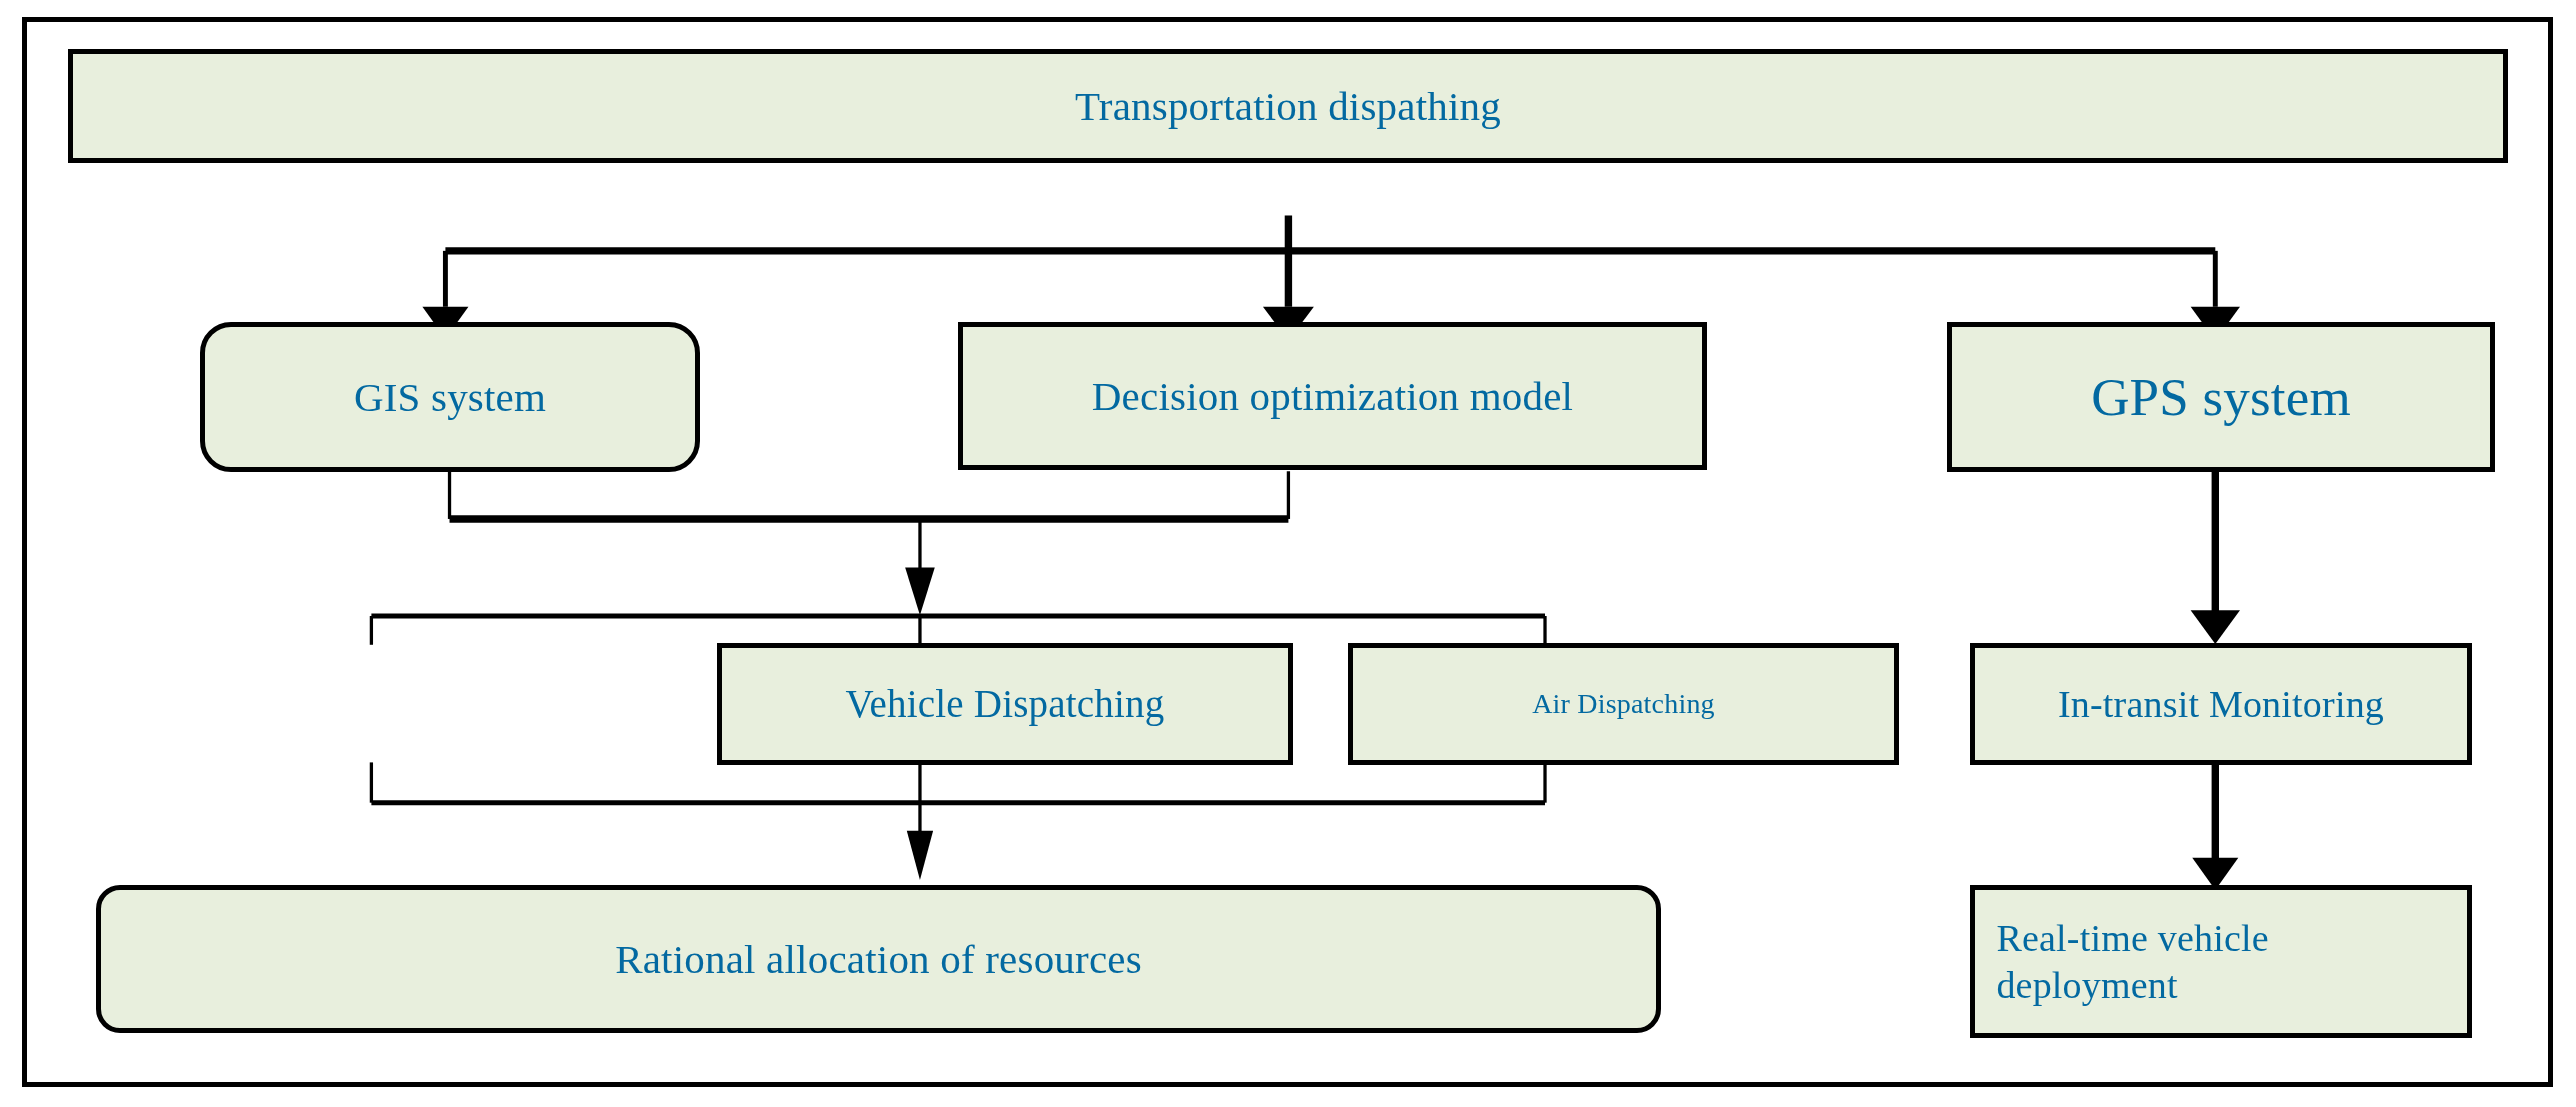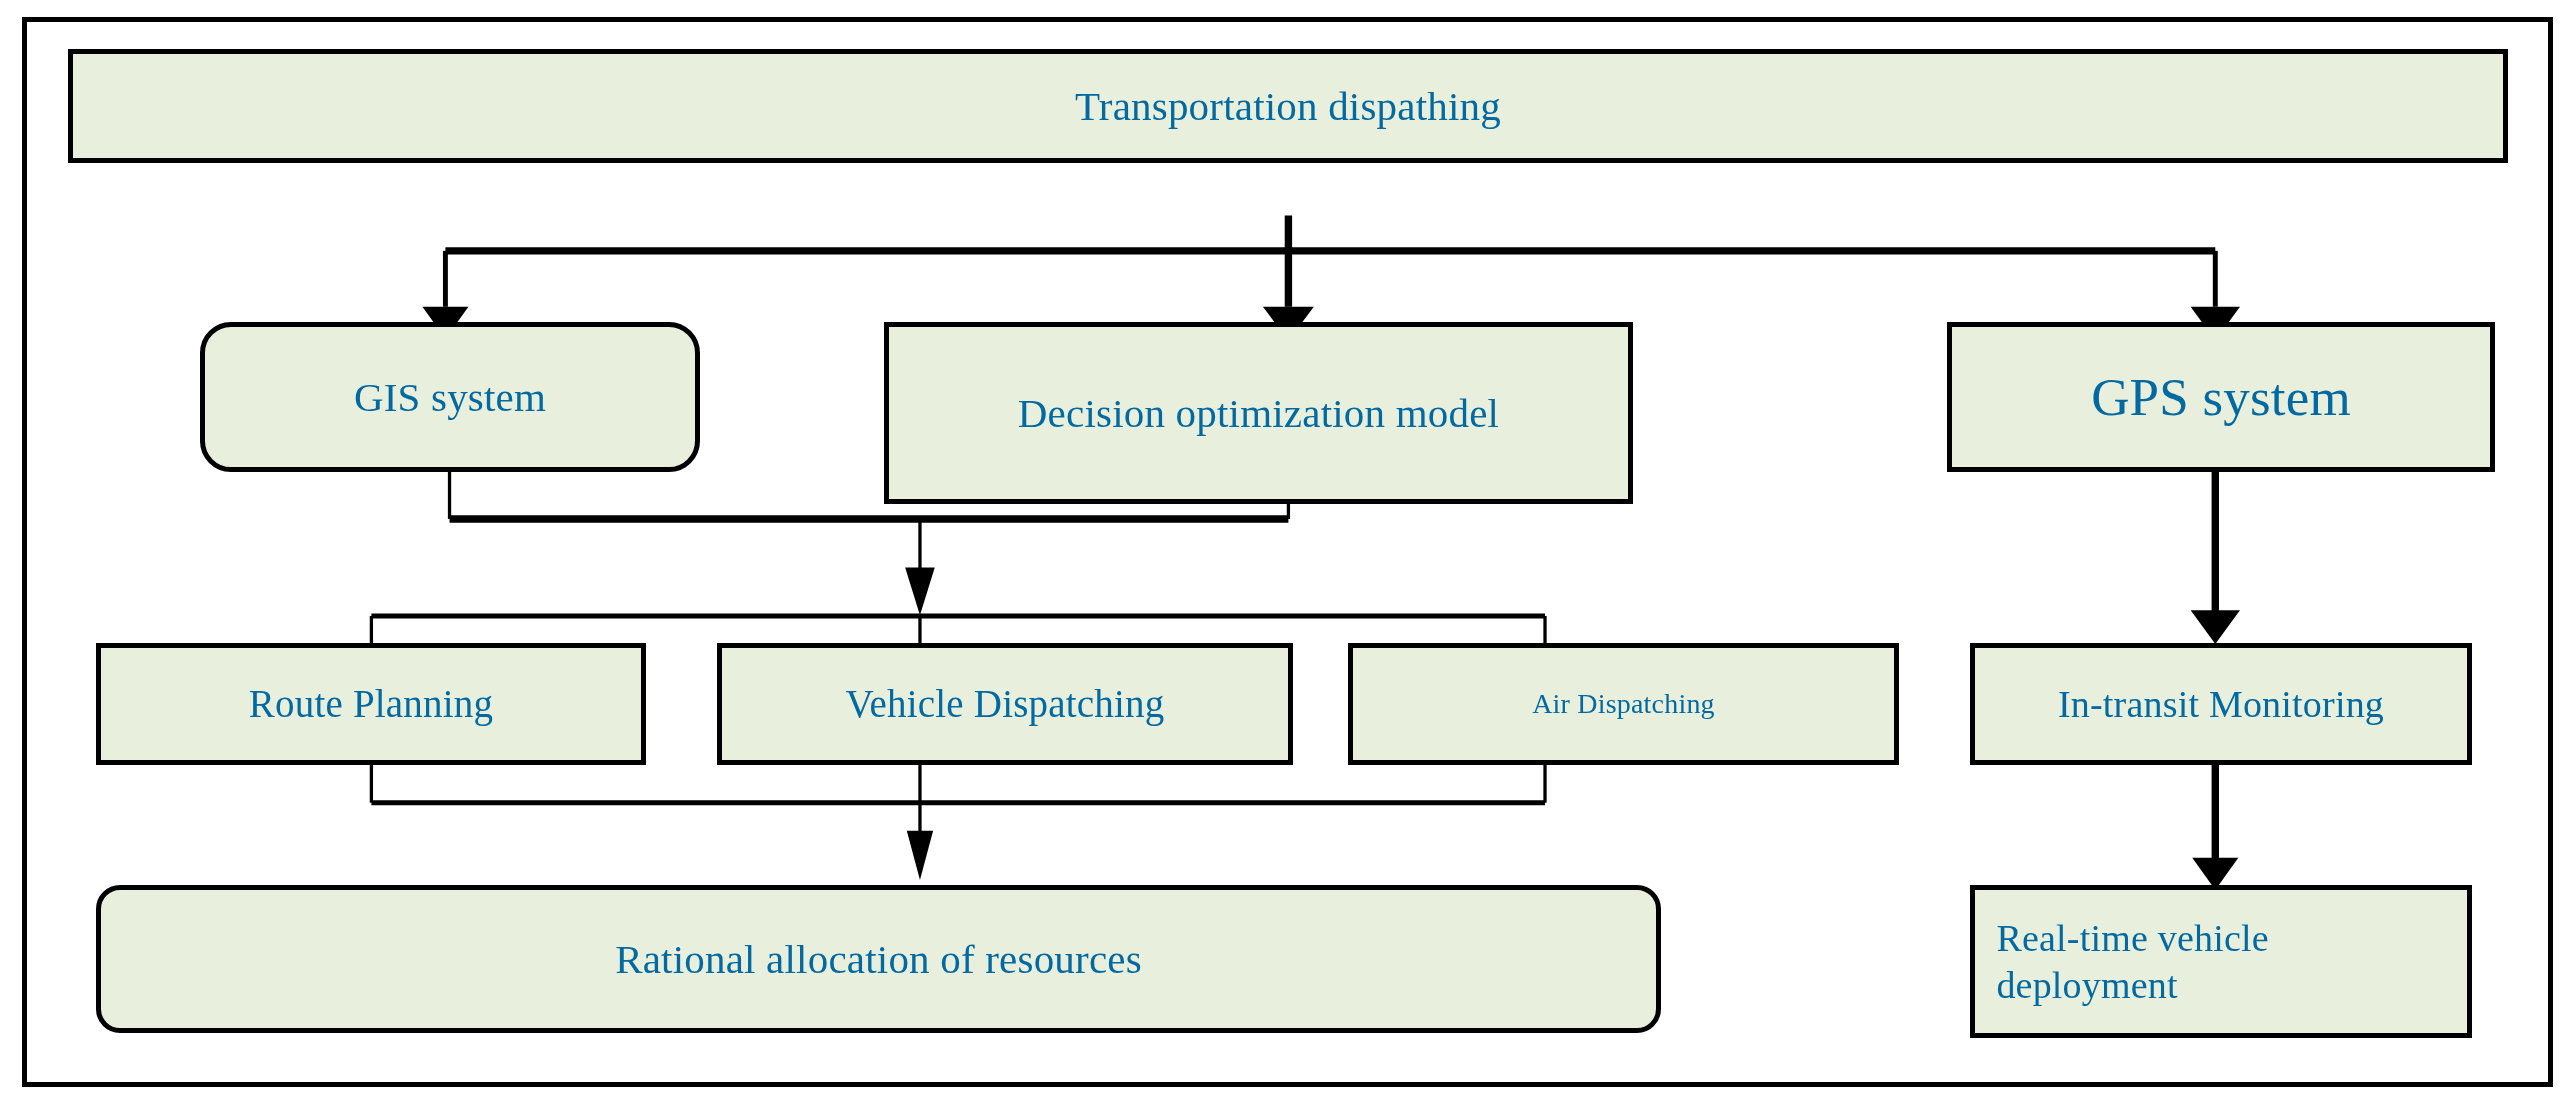--- a/index.html
+++ b/index.html
@@ -122,31 +122,28 @@
   </svg>
 
   <div class="node" style="left:68px; top:49px; width:2440px; height:114px; font-size:41px;">
     <span>Transportation dispathing</span>
   </div>
 
   <div class="node" style="left:200px; top:322px; width:500px; height:150px; font-size:41px;border-radius:31px;">
     <span>GIS system</span>
   </div>
 
-  <div class="node" style="left:884px; top:322px; width:749px; height:182px; font-size:41px;">
+  <div class="node" style="left:958px; top:322px; width:749px; height:148px; font-size:41px;">
     <span>Decision optimization model</span>
   </div>
 
   <div class="node" style="left:1947px; top:322px; width:548px; height:150px; font-size:53px;">
     <span>GPS system</span>
   </div>
 
-  <div class="node" style="left:96px; top:643px; width:550px; height:122px; font-size:39px;">
-    <span>Route Planning</span>
-  </div>
 
   <div class="node" style="left:717px; top:643px; width:576px; height:122px; font-size:39px;">
     <span>Vehicle Dispatching</span>
   </div>
 
   <div class="node" style="left:1348px; top:643px; width:551px; height:122px; font-size:28px;">
     <span>Air Dispatching</span>
   </div>
 
   <div class="node" style="left:1970px; top:643px; width:502px; height:122px; font-size:38px;">

